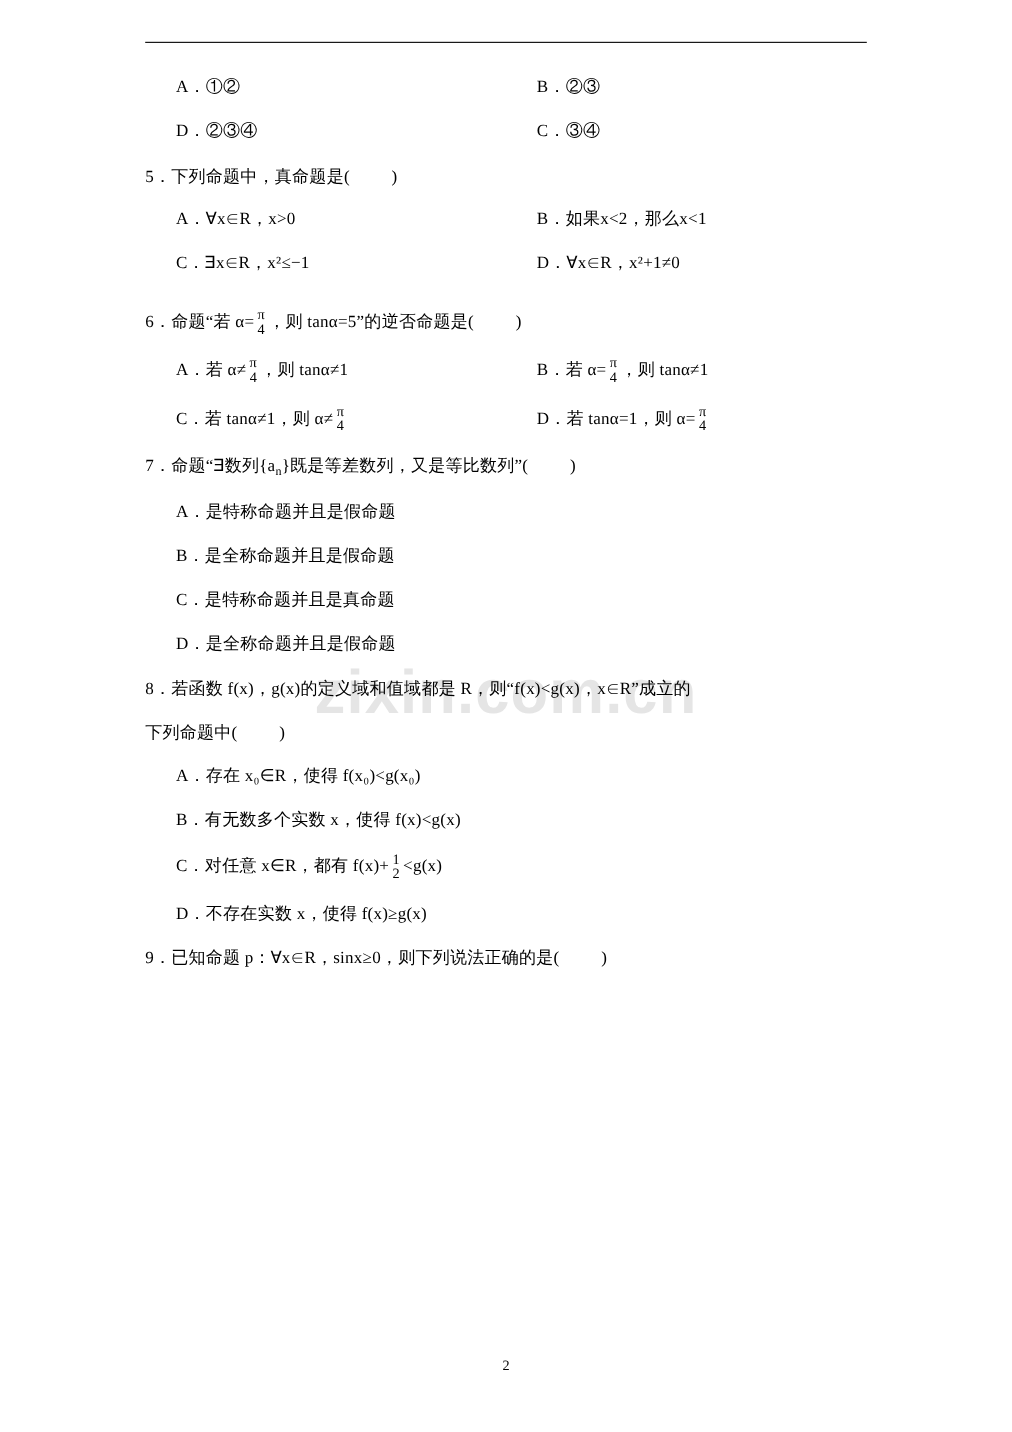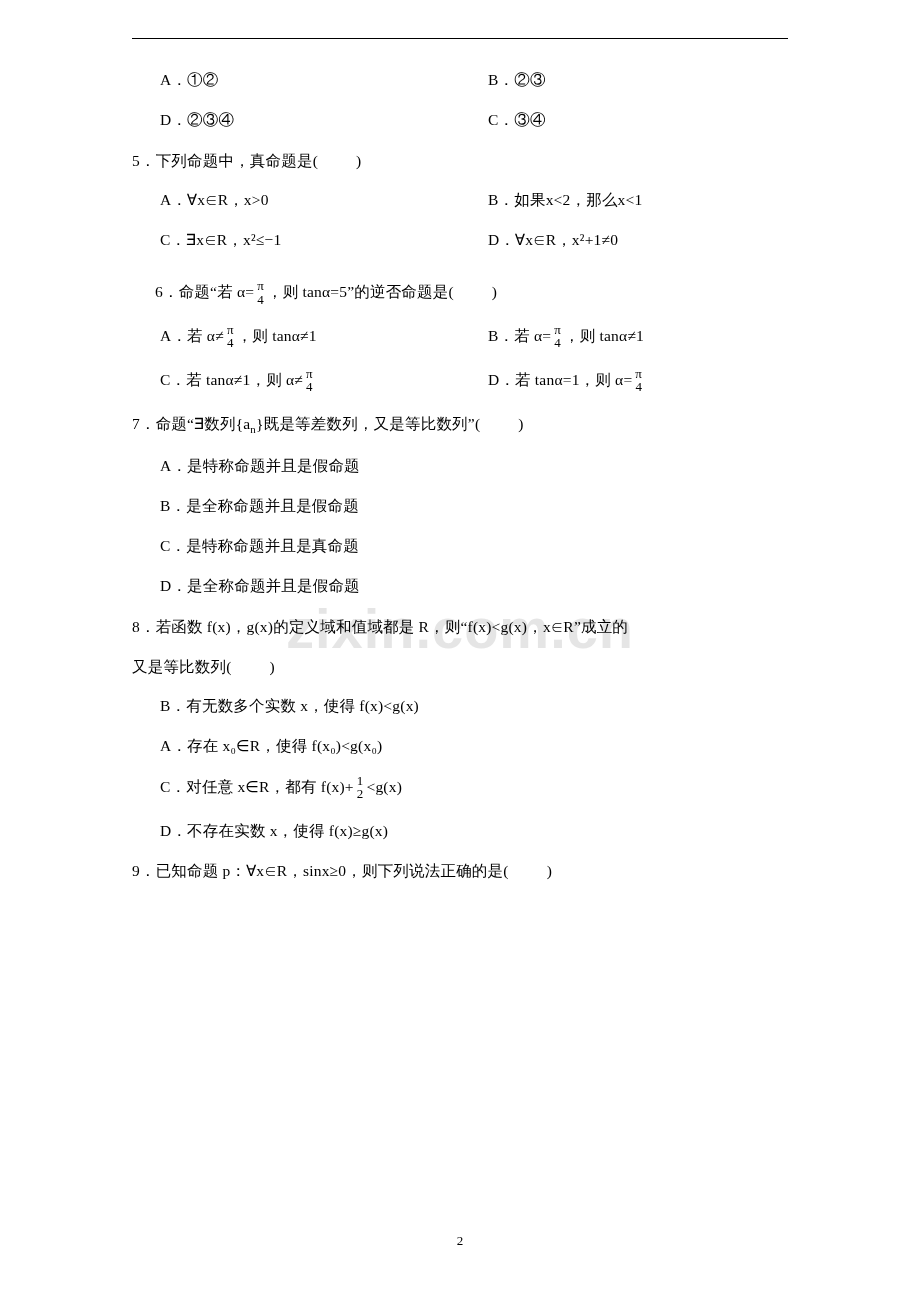--- a/index.html
+++ b/index.html
@@ -104,21 +104,20 @@
     position: absolute;
     left: 0;
     top: 1233px;
     width: 920px;
     text-align: center;
     font-size: 13px;
     font-family: "Liberation Serif", serif;
   }
   .gap-top {
     margin-top: 12px;
-    margin-left: 23px;
   }
   .tall {
     line-height: 1.6;
   }
 </style>
 </head>
 <body>
 
 <div class="page">
 
@@ -196,24 +195,24 @@
     <p class="q q-stem">
       <span>7．命题“∃数列{a</span><span class="sub">n</span><span>}既是等差数列，又是等比数列”(</span><span class="blank"></span><span>)</span>
     </p>
     <p class="opt">A．是特称命题并且是假命题</p>
     <p class="opt">B．是全称命题并且是假命题</p>
     <p class="opt">C．是特称命题并且是真命题</p>
     <p class="opt">D．是全称命题并且是假命题</p>
 
     <p class="q">8．若函数 f(x)，g(x)的定义域和值域都是 R，则“f(x)&lt;g(x)，x∈R”成立的</p>
     <p class="q q-stem">
-      <span>又是等比数列(</span><span class="blank"></span><span>)</span>
-    </p>
+      <span>下列命题中(</span><span class="blank"></span><span>)</span>
+    </p>
+    <p class="opt">A．存在 x₀∈R，使得 f(x₀)&lt;g(x₀)</p>
     <p class="opt">B．有无数多个实数 x，使得 f(x)&lt;g(x)</p>
-    <p class="opt">A．存在 x₀∈R，使得 f(x₀)&lt;g(x₀)</p>
     <p class="opt tall">
       <span>C．对任意 x∈R，都有 f(x)+</span><span class="frac"><span class="nu">1</span><span class="de">2</span></span><span>&lt;g(x)</span>
     </p>
     <p class="opt">D．不存在实数 x，使得 f(x)≥g(x)</p>
 
     <p class="q q-stem">
       <span>9．已知命题 p：∀x∈R，sinx≥0，则下列说法正确的是(</span><span class="blank"></span><span>)</span>
     </p>
 
   </div>

